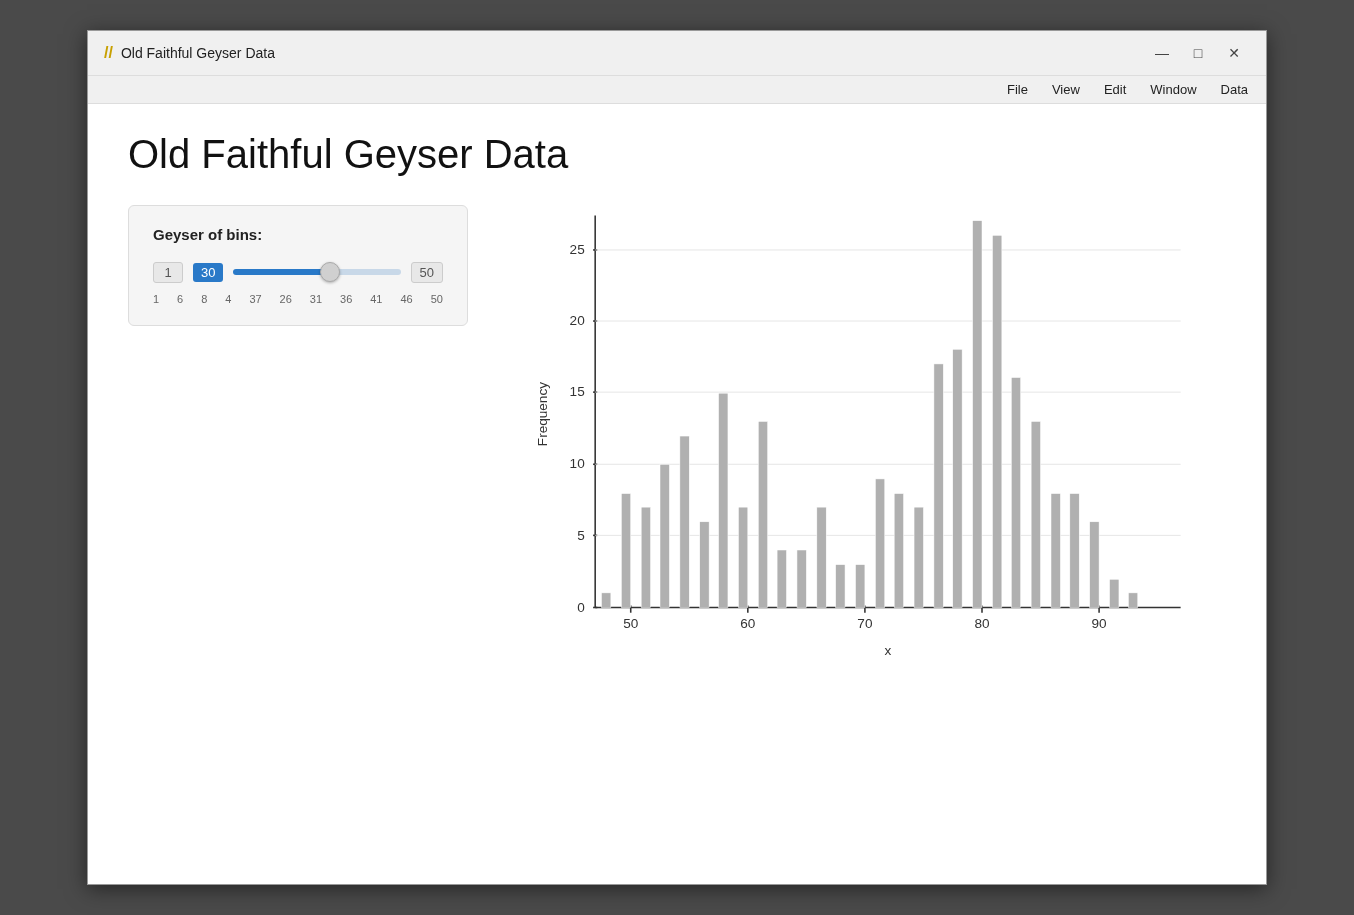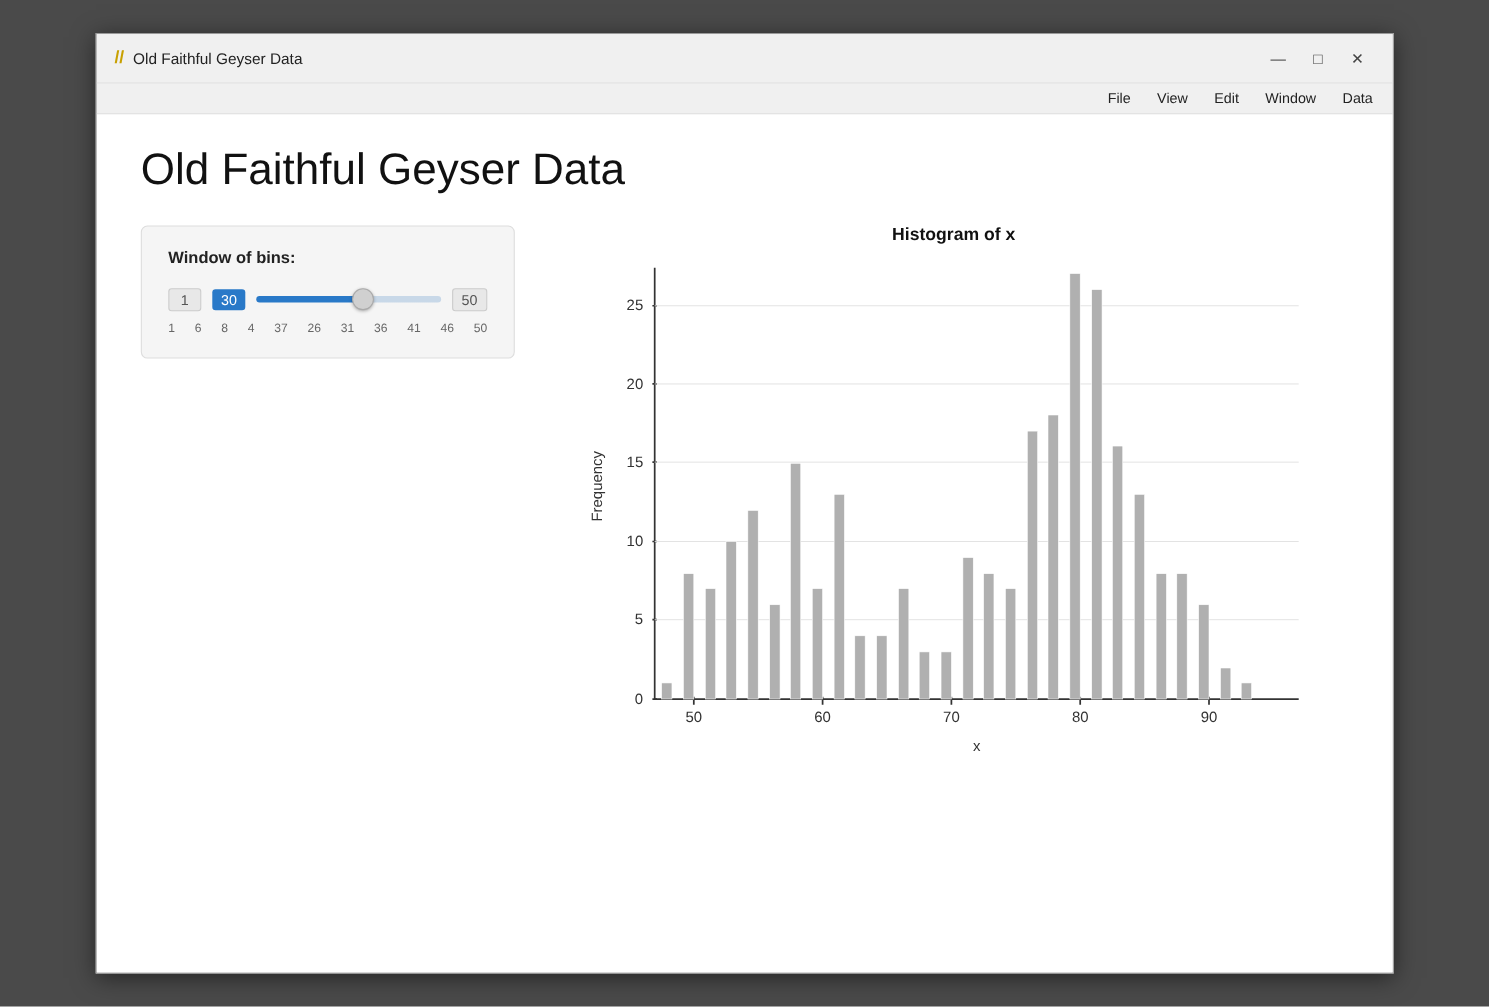--- a/index.html
+++ b/index.html
@@ -207,21 +207,21 @@
     <span class="menu-item">Window</span>
     <span class="menu-item">Data</span>
   </div>
 
   <div class="content">
     <h1 class="page-title">Old Faithful Geyser Data</h1>
 
     <div class="main-layout">
 
       <div class="controls-panel">
-        <div class="controls-label">Window of bins:</div>
+        <div class="controls-label">Geyser of bins:</div>
         <div class="slider-row">
           <span class="slider-end-label">1</span>
           <span class="slider-value-badge">30</span>
           <div class="slider-container">
             <div class="slider-track">
               <div class="slider-thumb"></div>
             </div>
           </div>
           <span class="slider-end-label">50</span>
         </div>
@@ -234,21 +234,20 @@
           <span class="slider-tick-label">26</span>
           <span class="slider-tick-label">31</span>
           <span class="slider-tick-label">36</span>
           <span class="slider-tick-label">41</span>
           <span class="slider-tick-label">46</span>
           <span class="slider-tick-label">50</span>
         </div>
       </div>
 
       <div class="chart-area">
-        <div class="chart-title">Histogram of x</div>
         <div class="chart-wrapper">
           <svg class="histogram" viewBox="0 0 640 440" xmlns="http://www.w3.org/2000/svg">
 
             <line x1="60" y1="10" x2="60" y2="385" stroke="#333" stroke-width="1.5"></line>
 
             <line x1="60" y1="385" x2="620" y2="385" stroke="#333" stroke-width="1.5"></line>
 
             <line x1="58" y1="385" x2="62" y2="385" stroke="#333" stroke-width="1.5"></line>
             <text x="50" y="389" font-size="13" text-anchor="end" fill="#333">0</text>
 

